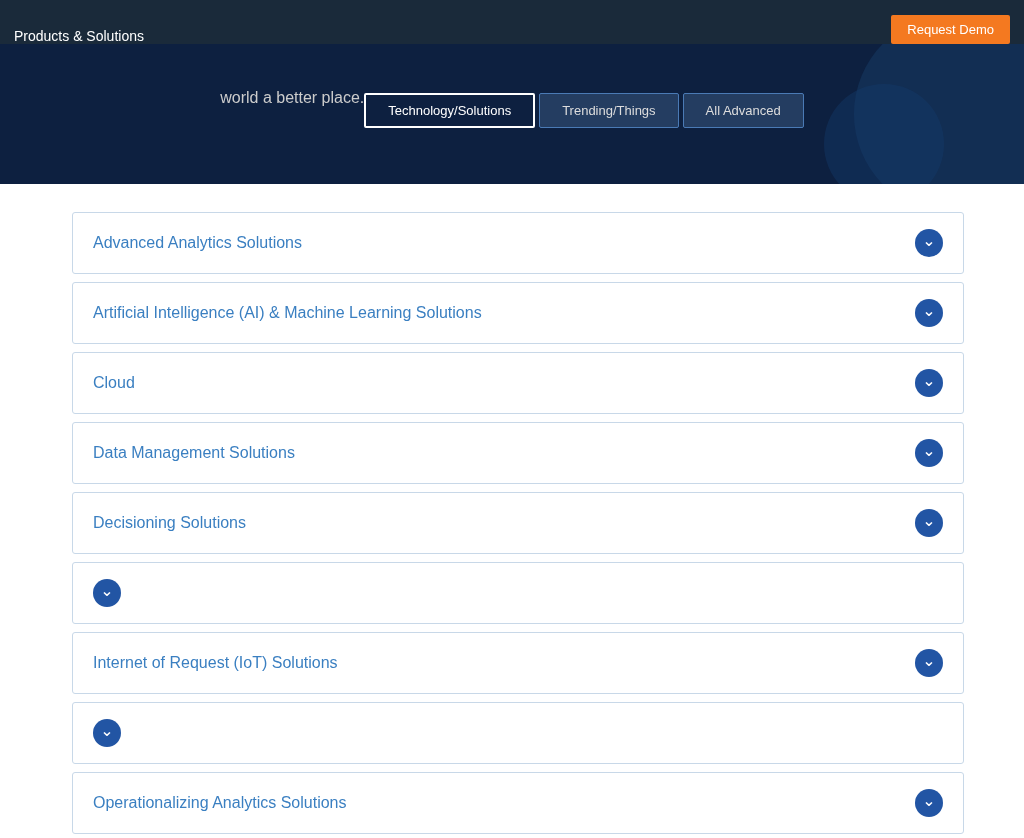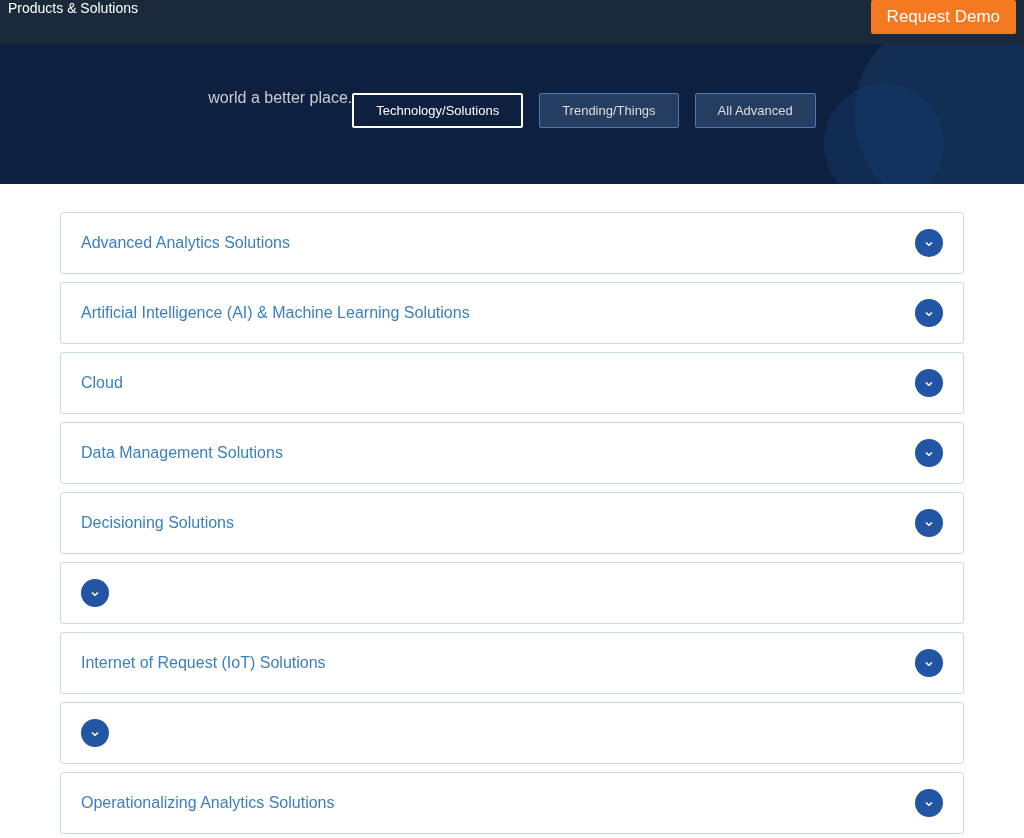--- a/index.html
+++ b/index.html
@@ -3,35 +3,35 @@
   <meta charset="utf-8">
   <style>
     * { margin: 0; padding: 0; box-sizing: border-box; }
     body { font-family: Arial, sans-serif; background: #f5f5f5; width: 1024px; min-height: 838px; }
 
     
     .navbar {
       background: #1a2a3a;
       height: 44px;
       display: flex;
-      align-items: flex-start;
+      align-items: flex-end;
       justify-content: space-between;
-      padding: 0 8px;
+      padding: 0 14px;
     }
     .navbar-title {
       color: #fff;
       font-size: 14px;
       font-weight: 400;
     }
     .request-demo-btn {
       background: #f47920;
       color: #fff;
       border: none;
       padding: 7px 16px;
-      font-size: 17px;
+      font-size: 13px;
       cursor: pointer;
       border-radius: 2px;
     }
 
     
     .hero {
       background: #0d2040;
       min-height: 140px;
       display: flex;
       flex-direction: row;
@@ -58,21 +58,21 @@
       background: rgba(20, 60, 110, 0.4);
     }
     .hero-subtitle {
       color: #ccc;
       font-size: 16px;
       margin-bottom: 24px;
       text-align: center;
     }
     .hero-tabs {
       display: flex;
-      gap: 16px;
+      gap: 4px;
       z-index: 1;
     }
     .hero-tab {
       padding: 8px 22px;
       font-size: 13px;
       cursor: pointer;
       border-radius: 2px;
       border: 1px solid #4a7ab5;
       background: transparent;
       color: #fff;
@@ -100,20 +100,21 @@
     .accordion-item {
       border: 1px solid #c8d8e8;
       border-radius: 3px;
       margin-bottom: 8px;
       display: flex;
       align-items: center;
       justify-content: space-between;
       padding: 16px 20px;
       cursor: pointer;
       background: #fff;
+      margin-left: 12px;
     }
     .accordion-label {
       color: #3a7fc1;
       font-size: 16px;
       font-weight: 400;
     }
     .accordion-chevron {
       width: 28px;
       height: 28px;
       border-radius: 50%;

